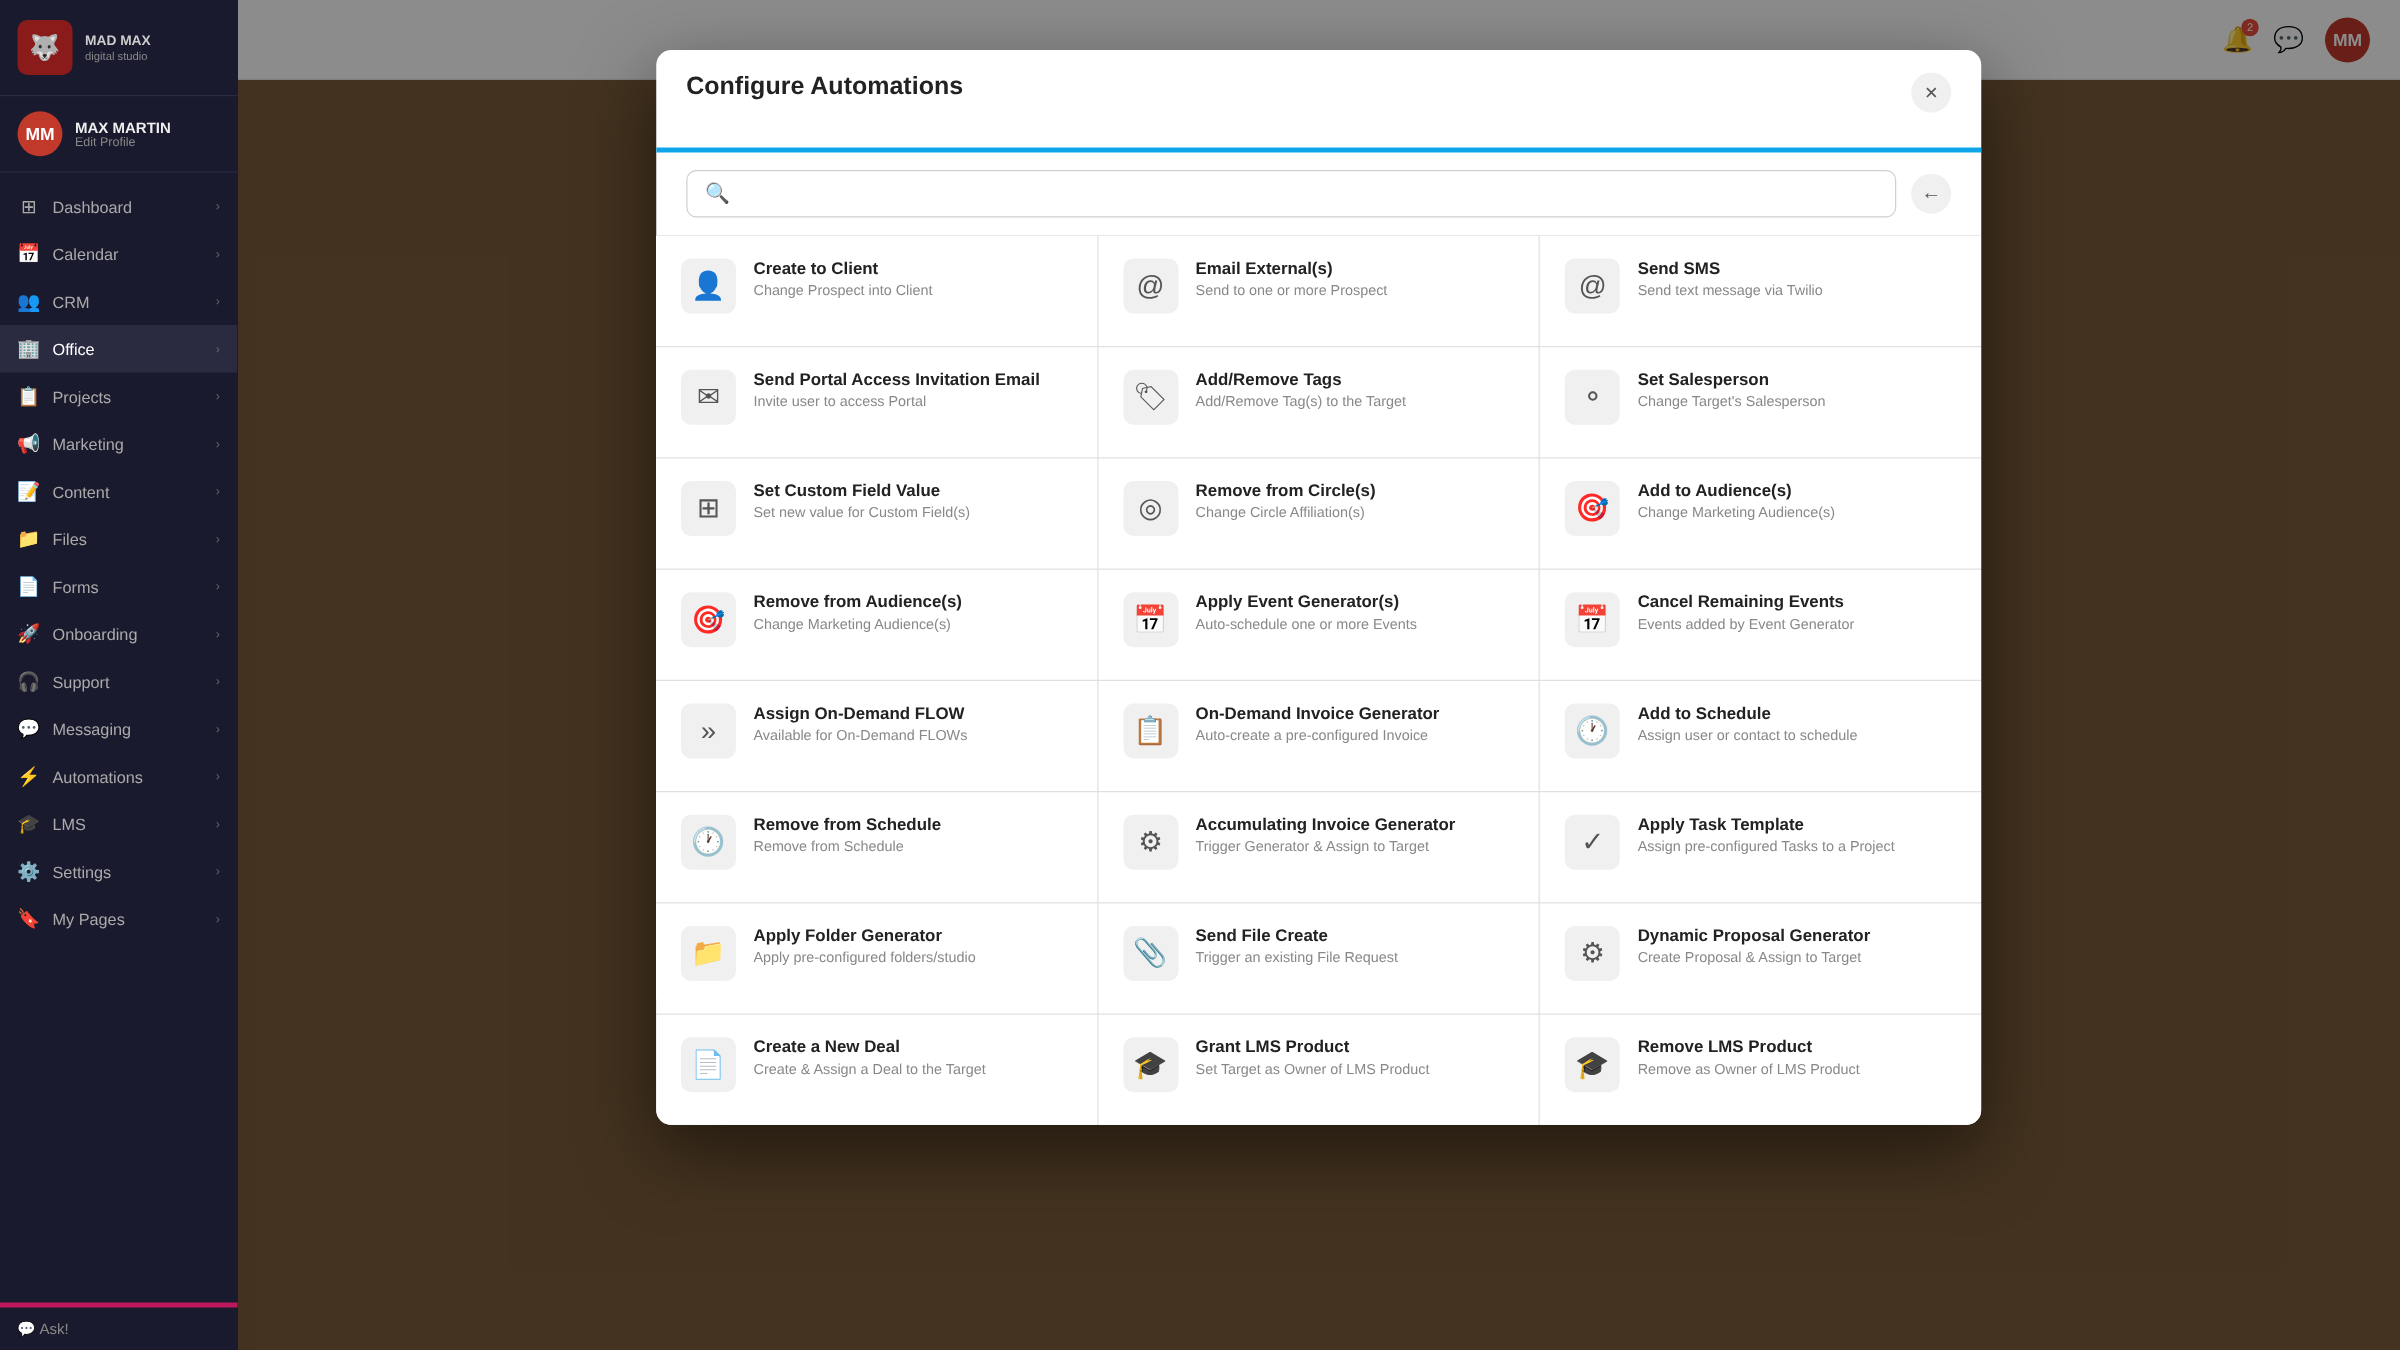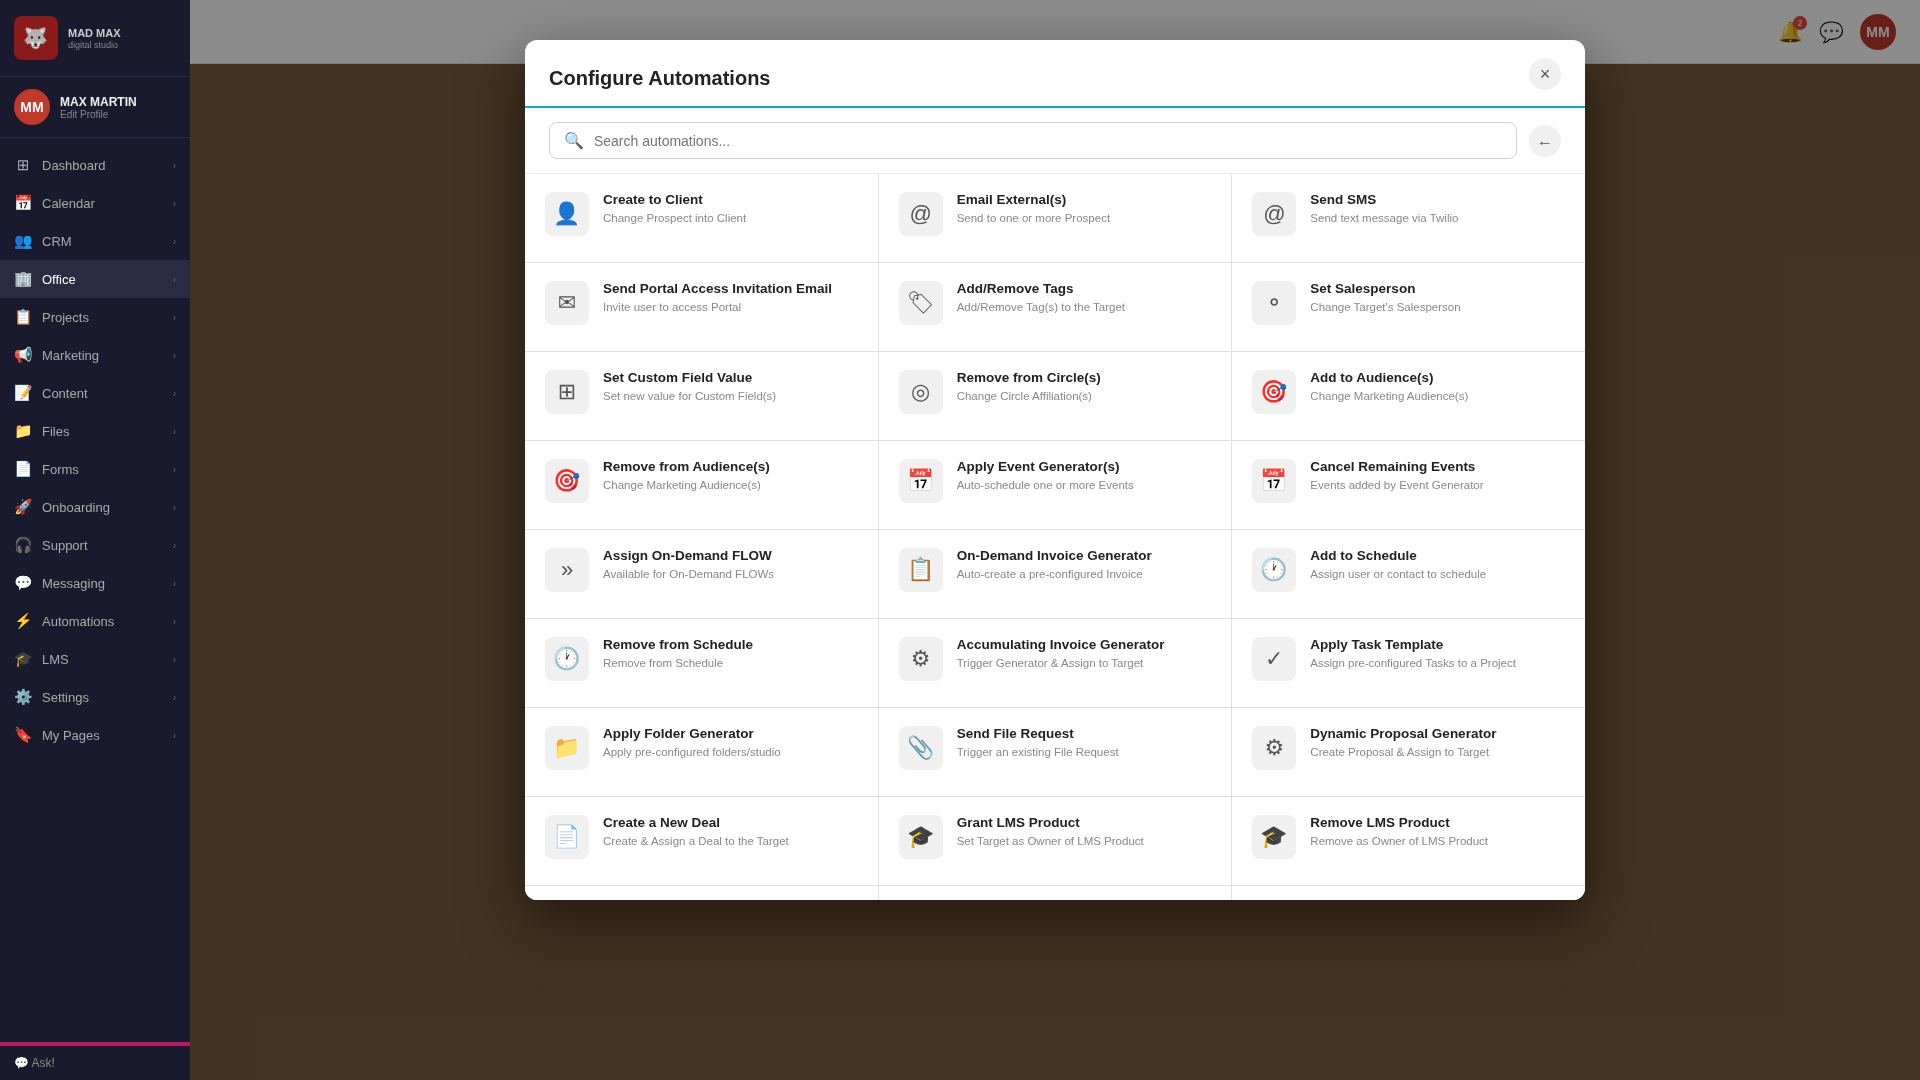--- a/index.html
+++ b/index.html
@@ -107,24 +107,24 @@
       border-radius: 12px;
       width: 1060px;
       max-height: 860px;
       overflow: hidden;
       display: flex;
       flex-direction: column;
       box-shadow: 0 20px 60px rgba(0,0,0,0.5);
     }
     .modal-header {
       display: flex;
-      align-items: flex-end;
+      align-items: flex-start;
       justify-content: space-between;
-      padding: 18px 24px 16px;
-      border-bottom: 2px solid #0ea5e9;
+      padding: 18px 24px 28px;
+      border-bottom: 4px solid #0ea5e9;
     }
     .modal-title { font-size: 20px; font-weight: 700; color: #222; }
     .modal-close {
       width: 32px; height: 32px;
       border-radius: 50%;
       background: #f0f0f0;
       border: none;
       cursor: pointer;
       display: flex; align-items: center; justify-content: center;
       font-size: 18px;
@@ -339,21 +339,20 @@
 <div class="main-overlay">
   <div class="modal">
     <div class="modal-header">
       <h2 class="modal-title">Configure Automations</h2>
       <button class="modal-close">×</button>
     </div>
     <div class="modal-search">
       <div style="display:flex; align-items:center; gap:12px;">
         <div class="search-wrap" style="flex:1;">
           <span class="search-icon-svg">🔍</span>
-          <input class="search-input" type="text" placeholder="Search automations..." style="">
         </div>
         <button class="search-back">←</button>
       </div>
     </div>
     <div class="automation-grid" id="automation-grid">
     <div class="automation-item">
     <div class="automation-item-icon">👤</div>
     <div class="automation-item-text">
       <div class="automation-item-title">Create to Client</div>
       <div class="automation-item-desc">Change Prospect into Client</div>
@@ -481,21 +480,21 @@
         <div class="automation-item">
     <div class="automation-item-icon">📁</div>
     <div class="automation-item-text">
       <div class="automation-item-title">Apply Folder Generator</div>
       <div class="automation-item-desc">Apply pre-configured folders/studio</div>
     </div>
   </div>
         <div class="automation-item">
     <div class="automation-item-icon">📎</div>
     <div class="automation-item-text">
-      <div class="automation-item-title">Send File Request</div>
+      <div class="automation-item-title">Send File Create</div>
       <div class="automation-item-desc">Trigger an existing File Request</div>
     </div>
   </div>
         <div class="automation-item">
     <div class="automation-item-icon">⚙</div>
     <div class="automation-item-text">
       <div class="automation-item-title">Dynamic Proposal Generator</div>
       <div class="automation-item-desc">Create Proposal &amp; Assign to Target</div>
     </div>
   </div>

